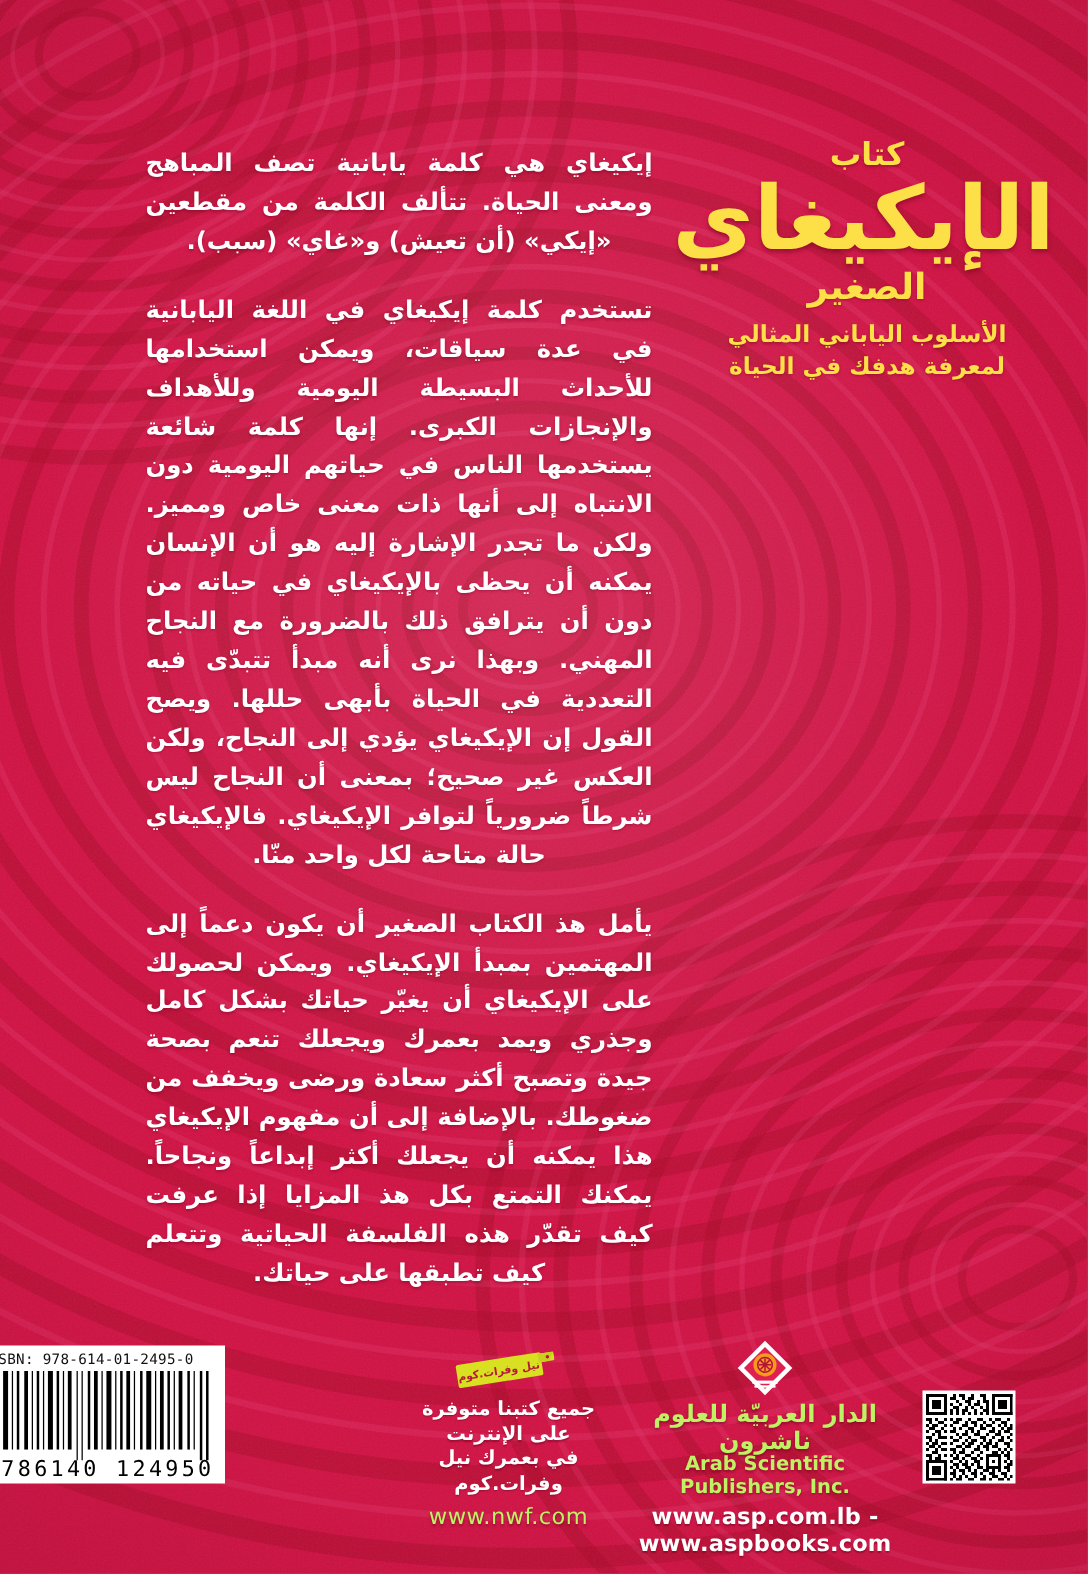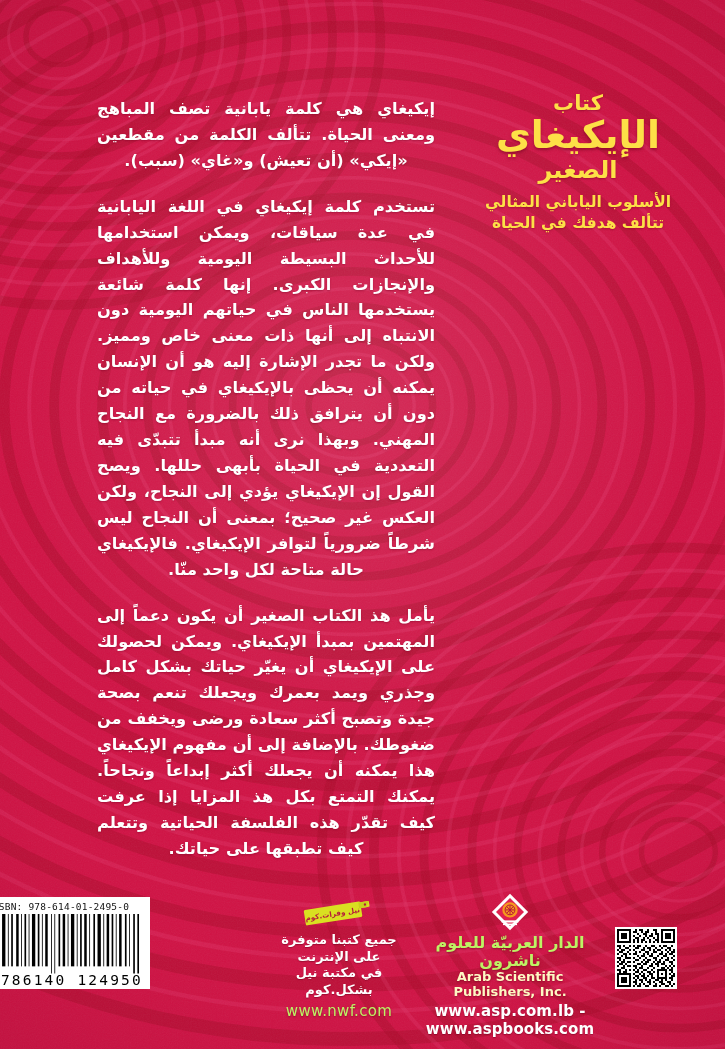--- a/index.html
+++ b/index.html
@@ -66,21 +66,21 @@
   }
   .kitab {
     font-size: 21px;
     font-weight: 700;
     letter-spacing: 0px;
     line-height: 1.05;
     margin-bottom: 2px;
     text-shadow: 0 1px 2px rgba(110,0,30,.45);
   }
   .main-title {
-    font-size: 38px;
+    font-size: 59px;
     font-weight: 700;
     line-height: 1.02;
     letter-spacing: -1px;
     margin: 2px 0 3px 0;
     text-shadow: 0 2px 3px rgba(110,0,30,.5);
   }
   .sub-small {
     font-size: 24px;
     font-weight: 700;
     line-height: 1.05;
@@ -223,21 +223,21 @@
     font-size: 16px;
     font-weight: 700;
     color: #bef264;
     line-height: 1.1;
     text-shadow: 0 1px 2px rgba(110,0,30,.55);
   }
   .pub-en {
     direction: ltr;
     font-size: 13px;
     font-weight: 700;
-    color: #fef9c3;
+    color: #bef264;
     line-height: 1.15;
     margin-top: 1px;
     text-shadow: 0 1px 2px rgba(110,0,30,.55);
   }
   .pub-url {
     direction: ltr;
     font-size: 15px;
     font-weight: 700;
     color: #ffffff;
     letter-spacing: .1px;
@@ -361,21 +361,21 @@
     <rect width="725" height="1049" filter="url(#nz)" opacity="0.35"></rect>
   </svg>
 
   <div class="bg-vignette"></div>
 
   <div class="title-block">
     <div class="kitab">كتاب</div>
     <div class="main-title">الإيكيغاي</div>
     <div class="sub-small">الصغير</div>
     <div class="tagline">الأسلوب الياباني المثالي</div>
-    <div class="tagline">تتألف هدفك في الحياة</div>
+    <div class="tagline">لمعرفة هدفك في الحياة</div>
   </div>
 
   <div class="blurb">
     <p class="para">إيكيغاي هي كلمة يابانية تصف المباهج ومعنى الحياة. تتألف الكلمة من مقطعين «إيكي» (أن تعيش) و«غاي» (سبب).</p>
     <p class="para">تستخدم كلمة إيكيغاي في اللغة اليابانية في عدة سياقات، ويمكن استخدامها للأحداث البسيطة اليومية وللأهداف والإنجازات الكبرى. إنها كلمة شائعة يستخدمها الناس في حياتهم اليومية دون الانتباه إلى أنها ذات معنى خاص ومميز. ولكن ما تجدر الإشارة إليه هو أن الإنسان يمكنه أن يحظى بالإيكيغاي في حياته من دون أن يترافق ذلك بالضرورة مع النجاح المهني. وبهذا نرى أنه مبدأ تتبدّى فيه التعددية في الحياة بأبهى حللها. ويصح القول إن الإيكيغاي يؤدي إلى النجاح، ولكن العكس غير صحيح؛ بمعنى أن النجاح ليس شرطاً ضرورياً لتوافر الإيكيغاي. فالإيكيغاي حالة متاحة لكل واحد منّا.</p>
     <p class="para">يأمل هذ الكتاب الصغير أن يكون دعماً إلى المهتمين بمبدأ الإيكيغاي. ويمكن لحصولك على الإيكيغاي أن يغيّر حياتك بشكل كامل وجذري ويمد بعمرك ويجعلك تنعم بصحة جيدة وتصبح أكثر سعادة ورضى ويخفف من ضغوطك. بالإضافة إلى أن مفهوم الإيكيغاي هذا يمكنه أن يجعلك أكثر إبداعاً ونجاحاً. يمكنك التمتع بكل هذ المزايا إذا عرفت كيف تقدّر هذه الفلسفة الحياتية وتتعلم كيف تطبقها على حياتك.</p>
   </div>
 
   <div class="bottom-strip">
 
@@ -429,21 +429,21 @@
       <svg class="nwf-tag" viewBox="0 0 150 62">
         <g transform="rotate(-9 75 31)">
           <rect x="4" y="12" width="118" height="32" rx="3" fill="#d9e021"></rect>
           <rect x="118" y="14" width="22" height="12" rx="2" fill="#d9e021"></rect>
           <path d="M118 14 L140 14 L133 26 L118 26 Z" fill="#c8cf1c"></path>
           <circle cx="131" cy="20" r="2.4" fill="#b51a3c"></circle>
           <text x="62" y="34" text-anchor="middle" font-family="'DejaVu Sans', sans-serif" font-size="15" font-weight="bold" fill="#b51a3c">نيل وفرات.كوم</text>
         </g>
       </svg>
       <div class="nwf-line">جميع كتبنا متوفرة على الإنترنت</div>
-      <div class="nwf-line">في مكتبة نيل بشكل.كوم</div>
+      <div class="nwf-line">في بعمرك نيل وفرات.كوم</div>
       <div class="nwf-url">www.nwf.com</div>
     </div>
 
     <div class="pub-block">
       <svg class="pub-logo" viewBox="0 0 60 60">
         <path d="M30 4 L56 30 L30 56 L4 30 Z" fill="#ffffff"></path>
         <path d="M30 10 L50 30 L30 50 L10 30 Z" fill="#e0214f"></path>
         <circle cx="30" cy="27" r="11" fill="#f59a1e"></circle>
         <g stroke="#b5123a" stroke-width="1.4" fill="none">
           <circle cx="30" cy="27" r="7"></circle>

